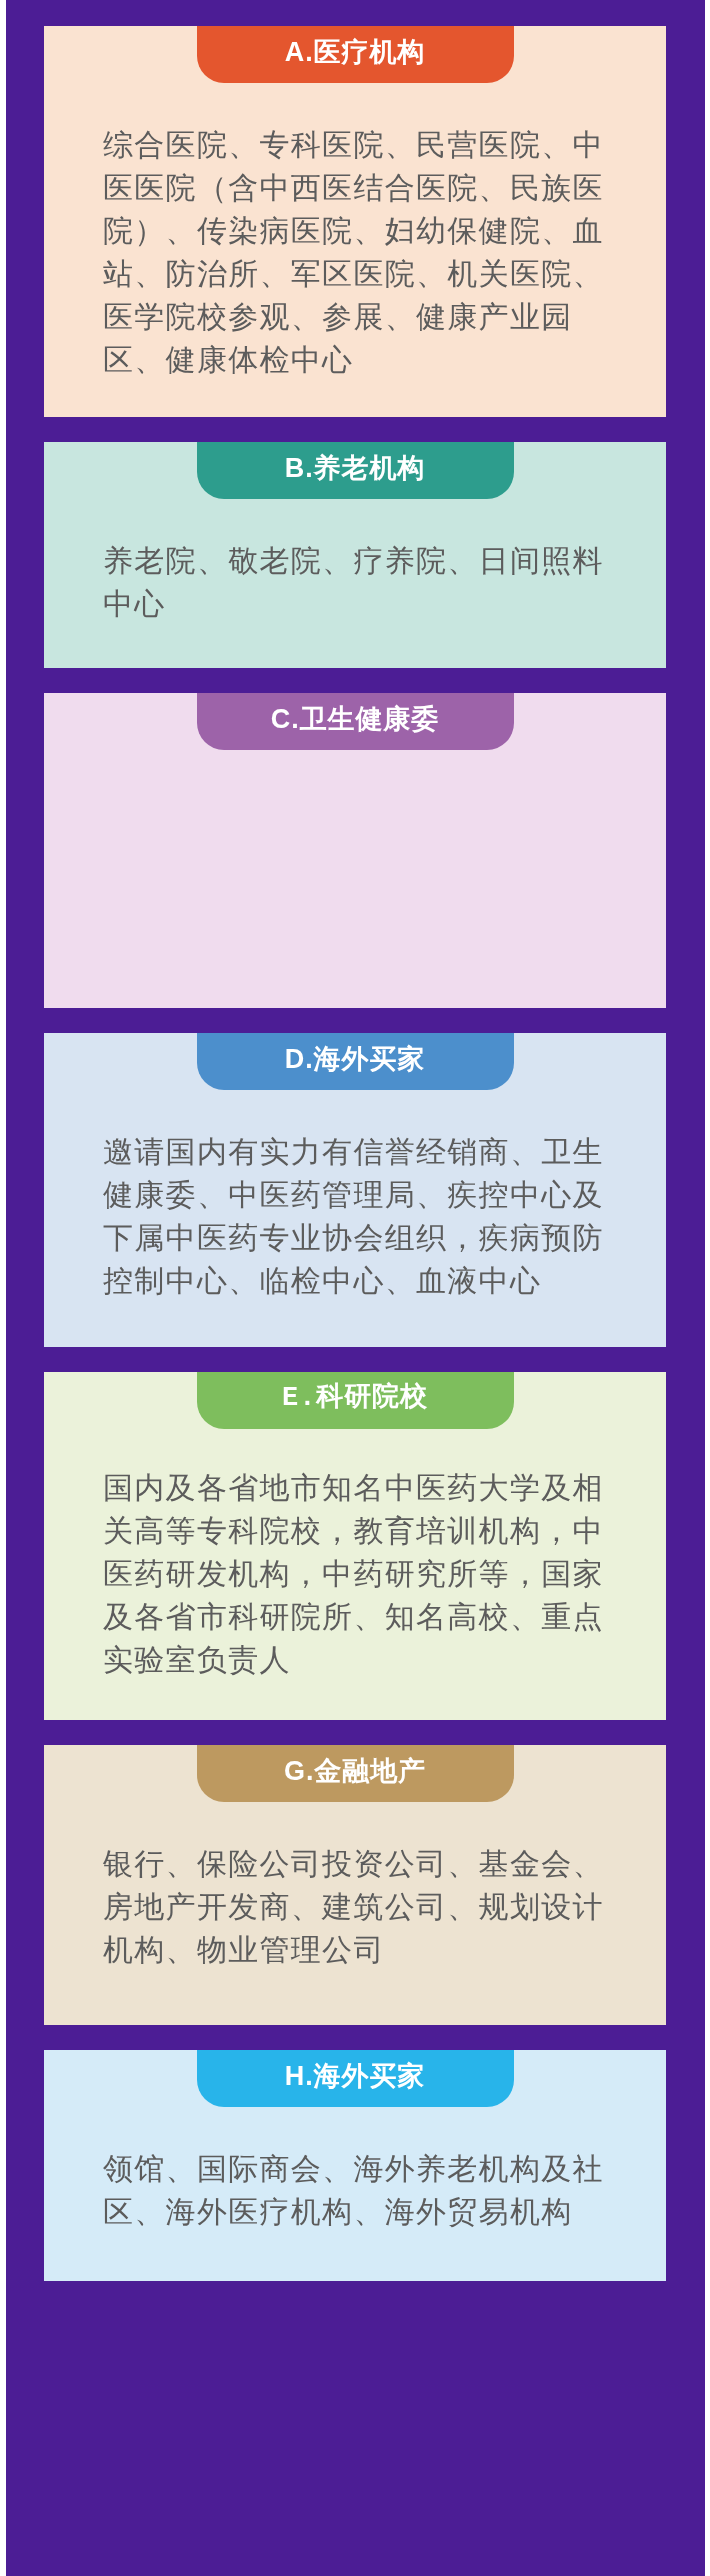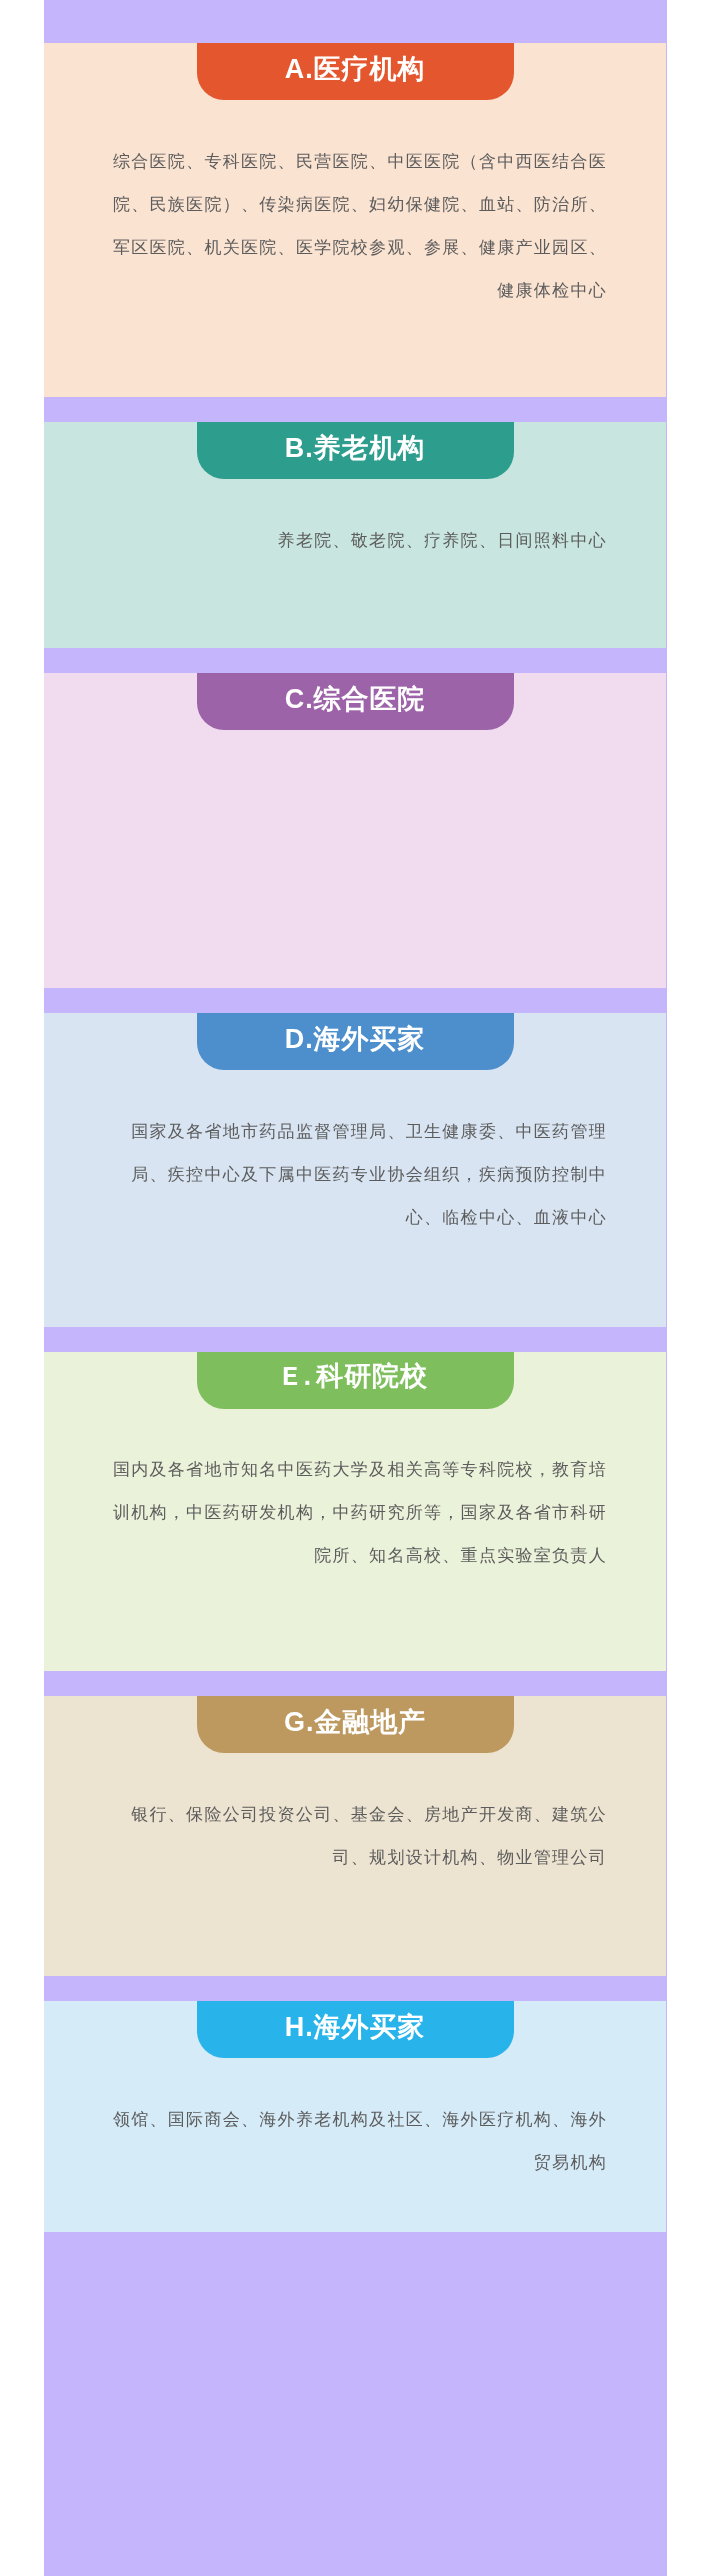--- a/index.html
+++ b/index.html
@@ -2,25 +2,25 @@
 <html style="font-size:14.2px"><head>
 <meta charset="utf-8">
 <style>
   html, body {
     margin: 0;
     padding: 0;
     background: #ffffff;
     font-family: "Liberation Sans", "DejaVu Sans", sans-serif;
   }
   .page {
-    width: 623px;
+    width: 699px;
     min-height: 2576px;
     margin: 0 auto;
-    background: #c4b5fd;
-    padding-top: 43px;
+    background: #4c1d95;
+    padding-top: 26px;
     box-sizing: border-box;
   }
   .card {
     width: 622px;
     margin: 0 auto 25px auto;
     background: var(--bg, #eee);
     position: relative;
     box-sizing: border-box;
     padding-bottom: 36px;
   }
@@ -37,25 +37,25 @@
   .ribbon-text {
     color: #ffffff;
     font-size: 27px;
     font-weight: bold;
     letter-spacing: 0.9px;
     line-height: 1;
     padding-bottom: 3.6px;
   }
   .body-text {
     margin: 40px 59px 0 59px;
-    font-size: 17px;
+    font-size: 30px;
     line-height: 43px;
     letter-spacing: 1.3px;
     color: #5c5c5c;
-    text-align: right;
+    text-align: left;
   }
   
   .card-0 { min-height: 354px; }
   .card-1 { min-height: 226px; }
   .card-2 { min-height: 315px; }
   .card-3 { min-height: 314px; }
   .card-4 { min-height: 319px; font-family: Liberation Mono, monospace; }
   .card-5 { min-height: 302px; }
   .card-6 { min-height: 280px; }
   .card-7 { min-height: 231px; }
@@ -74,29 +74,29 @@
 
   <section class="card card-1" style="--ribbon: #2D9D8D; --bg: #C8E6DF;">
     <div class="ribbon">
       <span class="ribbon-text">B.养老机构</span>
     </div>
     <p class="body-text">养老院、敬老院、疗养院、日间照料中心</p>
   </section>
 
   <section class="card card-2" style="--ribbon: #9D63A9; --bg: #F0DCEE;">
     <div class="ribbon">
-      <span class="ribbon-text">C.综合医院</span>
+      <span class="ribbon-text">C.卫生健康委</span>
     </div>
   </section>
 
   <section class="card card-3" style="--ribbon: #4C8FCC; --bg: #D8E4F2;">
     <div class="ribbon">
       <span class="ribbon-text">D.海外买家</span>
     </div>
-    <p class="body-text">国家及各省地市药品监督管理局、卫生健康委、中医药管理局、疾控中心及下属中医药专业协会组织，疾病预防控制中心、临检中心、血液中心</p>
+    <p class="body-text">邀请国内有实力有信誉经销商、卫生健康委、中医药管理局、疾控中心及下属中医药专业协会组织，疾病预防控制中心、临检中心、血液中心</p>
   </section>
 
   <section class="card card-4" style="--ribbon: #7EBE5D; --bg: #EBF2DA;">
     <div class="ribbon">
       <span class="ribbon-text">E.科研院校</span>
     </div>
     <p class="body-text">国内及各省地市知名中医药大学及相关高等专科院校，教育培训机构，中医药研发机构，中药研究所等，国家及各省市科研院所、知名高校、重点实验室负责人</p>
   </section>
 
 

